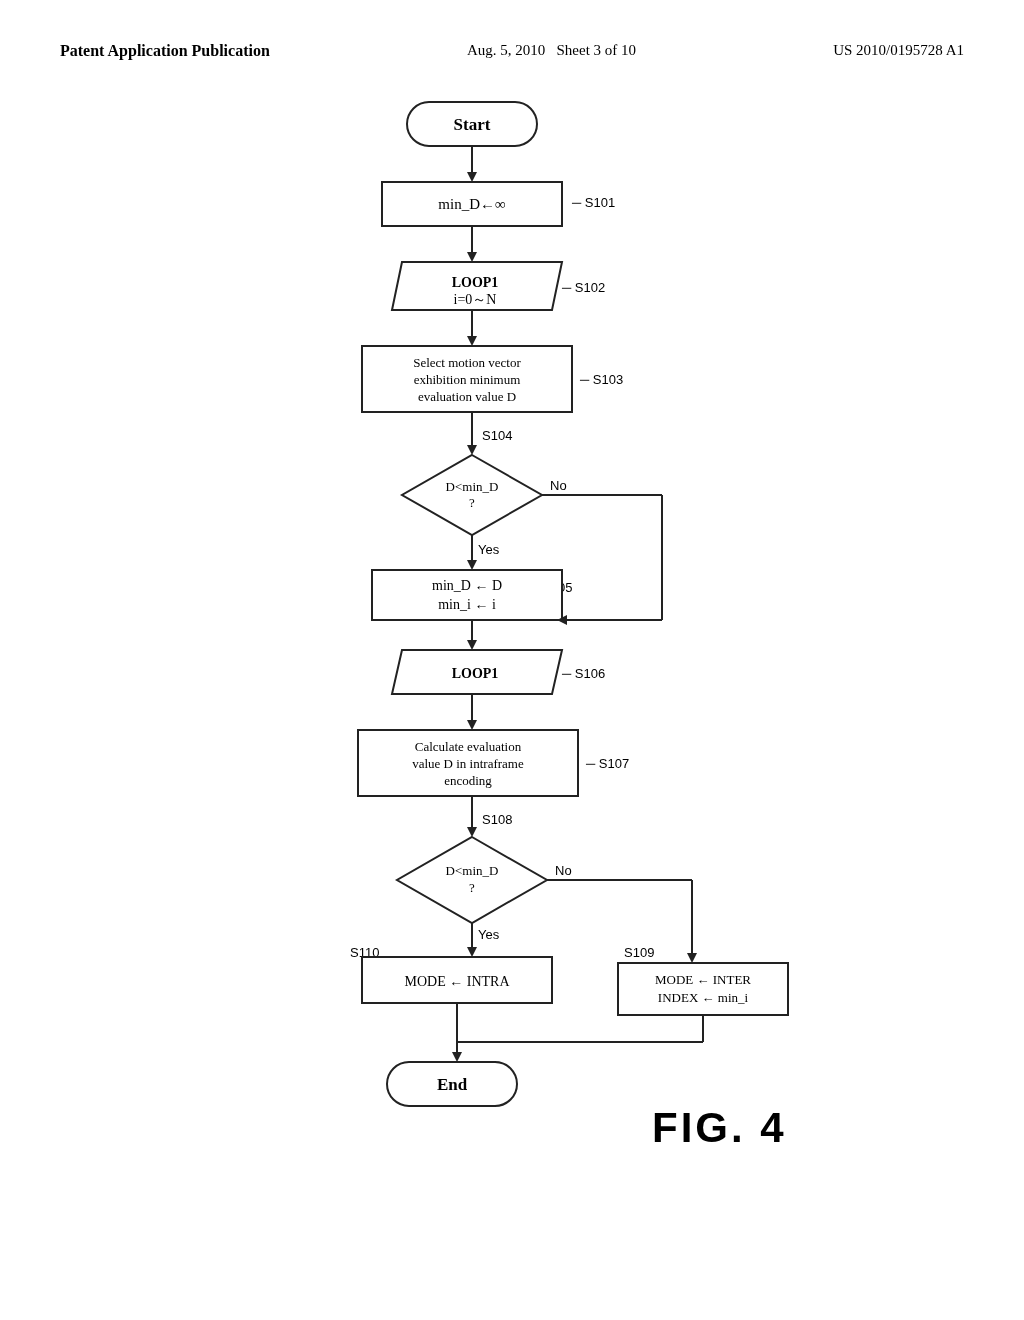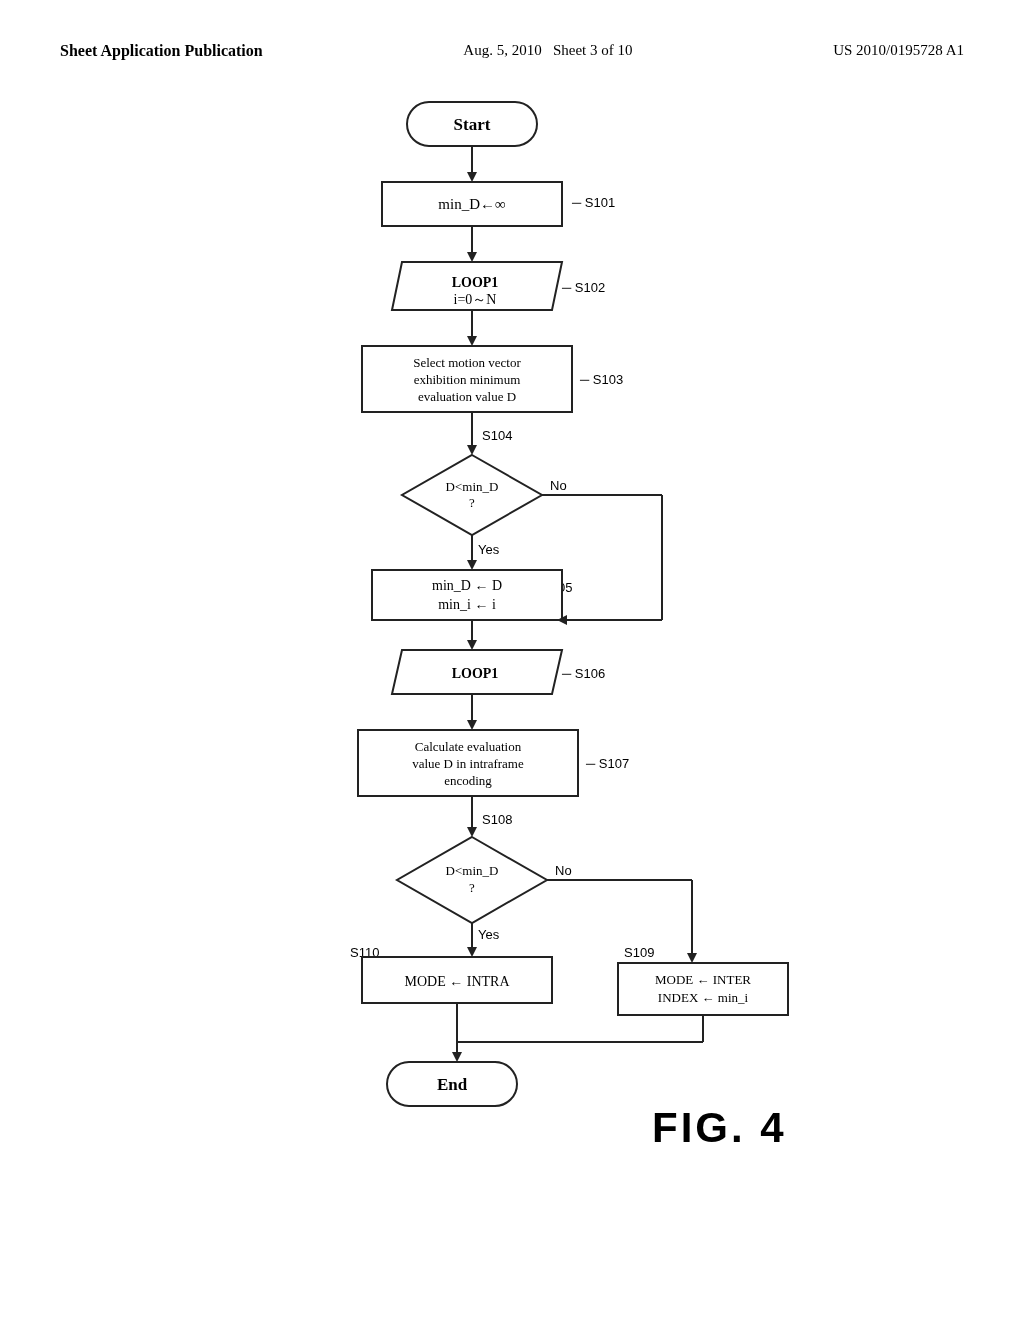--- a/index.html
+++ b/index.html
@@ -48,21 +48,21 @@
 
     .main-svg {
       width: 700px;
       height: 1100px;
     }
   </style>
 </head>
 <body>
 
 <div class="page-header">
-  <div class="header-left">Sheet Application Publication</div>
+  <div class="header-left">Patent Application Publication</div>
   <div class="header-center">
     <span>Aug. 5, 2010</span>&nbsp;&nbsp;
     <span>Sheet 3 of 10</span>
   </div>
   <div class="header-right">US 2010/0195728 A1</div>
 </div>
 
 <div class="svg-container">
   <svg class="main-svg" viewBox="0 0 700 1100" xmlns="http://www.w3.org/2000/svg" font-family="Times New Roman, serif">
 

